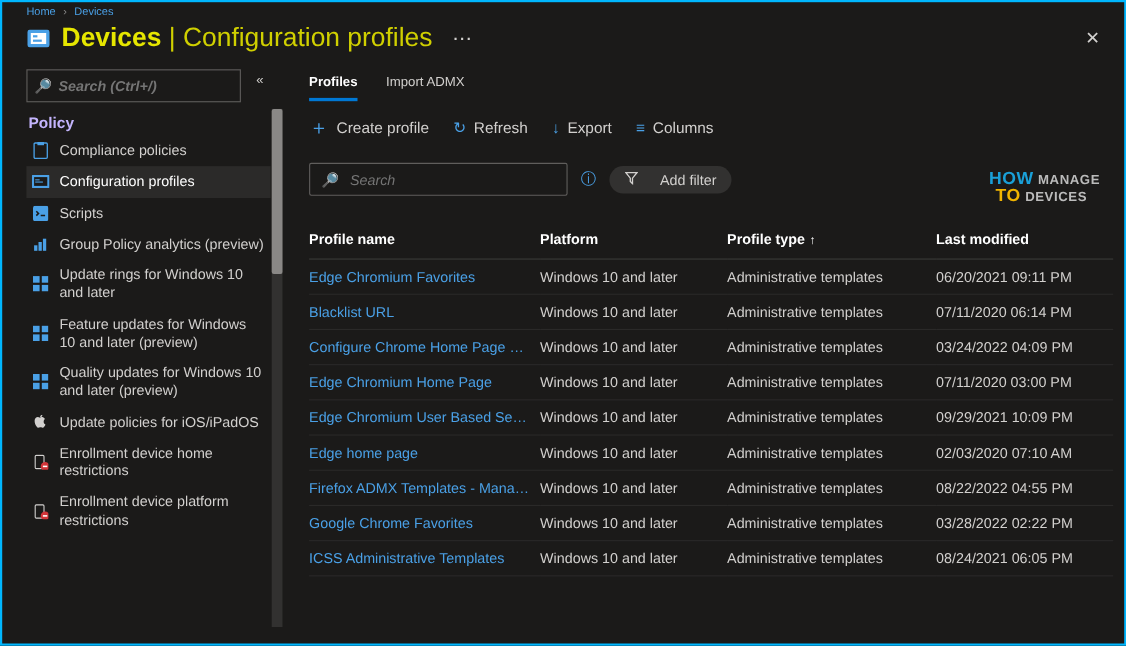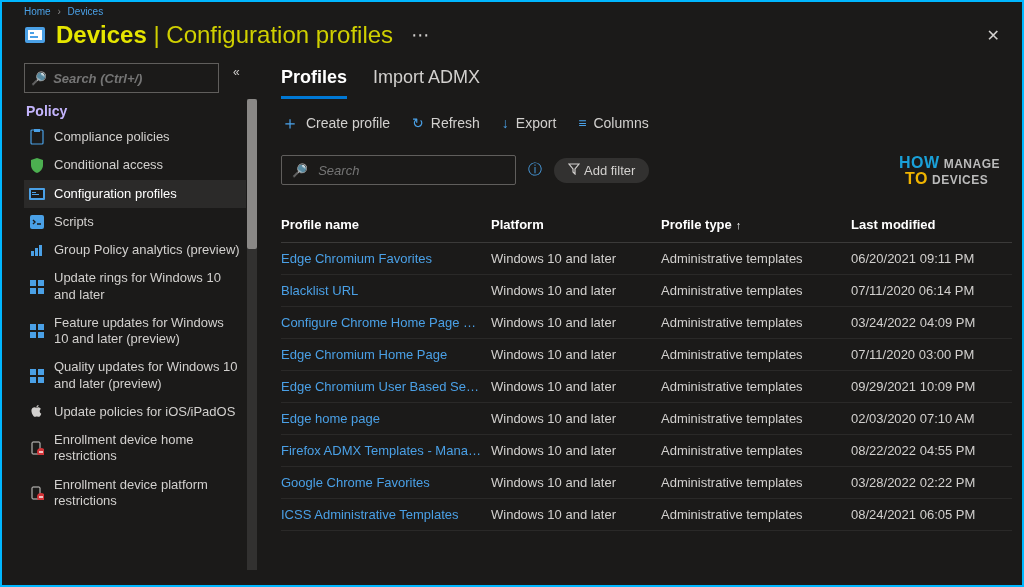--- a/index.html
+++ b/index.html
@@ -105,21 +105,21 @@
     flex: 1;
     padding: 4px 10px 0 24px;
     overflow: hidden;
     position: relative;
   }
   .tabs {
     display: flex; gap: 26px;
     margin-bottom: 12px;
   }
   .tab {
-    color: #d2d0ce; font-size: 18px;
+    color: #d2d0ce; font-size: 12px;
     padding: 6px 0 8px 0;
     cursor: pointer;
   }
   .tab.active { color: #fff; font-weight: 600; border-bottom: 3px solid #0078d4; }
   .toolbar {
     display: flex; gap: 22px; align-items: center;
     margin-bottom: 20px;
   }
   .toolbar .tbtn {
     display: flex; align-items: center; gap: 7px;
@@ -138,21 +138,21 @@
     height: 30px; width: 235px;
     padding: 0 10px;
   }
   .main-search .icon { color: #4aa0e6; margin-right: 10px; transform: scaleX(-1); }
   .main-search input {
     background: transparent; border: none; outline: none;
     color: #d2d0ce; font-size: 13px; font-style: italic; width: 100%;
   }
   .info-icon { color: #4aa0e6; font-size: 14px; }
   .pill {
-    display: flex; align-items: center; gap: 4px;
+    display: flex; align-items: center; gap: 20px;
     background: #323130; border-radius: 14px;
     padding: 5px 14px;
     color: #d2d0ce; font-size: 13px;
     cursor: pointer;
   }
   .pill .picon { color: #d2d0ce; }
   .watermark {
     position: absolute;
     right: 22px; top: 98px;
     font-weight: 800;
@@ -228,28 +228,20 @@
     <div class="sidebar-heading">Policy</div>
 
     <div class="nav-item">
       <span class="nav-icon">
           <svg width="14" height="16">
             <rect x="1" y="1" width="12" height="14" rx="1" fill="none" stroke="#4aa0e6" stroke-width="1.2"></rect>
             <rect x="4" y="0" width="6" height="3" fill="#4aa0e6"></rect>
           </svg>
         </span>
       <span class="label">Compliance policies</span>
-    </div>
-    <div class="nav-item">
-      <span class="nav-icon">
-          <svg width="14" height="16">
-            <path d="M7 1 L13 3 V8 C13 12 10 15 7 16 C4 15 1 12 1 8 V3 Z" fill="#4caf50"></path>
-          </svg>
-        </span>
-      <span class="label">Conditional access</span>
     </div>
     <div class="nav-item selected">
       <span class="nav-icon">
           <svg width="16" height="12">
             <rect x="0" y="0" width="16" height="12" rx="1" fill="#4aa0e6"></rect>
             <rect x="2" y="2" width="12" height="8" fill="#1b1a19"></rect>
             <rect x="3" y="4" width="4" height="1" fill="#4aa0e6"></rect>
             <rect x="3" y="6" width="7" height="1" fill="#4aa0e6"></rect>
           </svg>
         </span>

